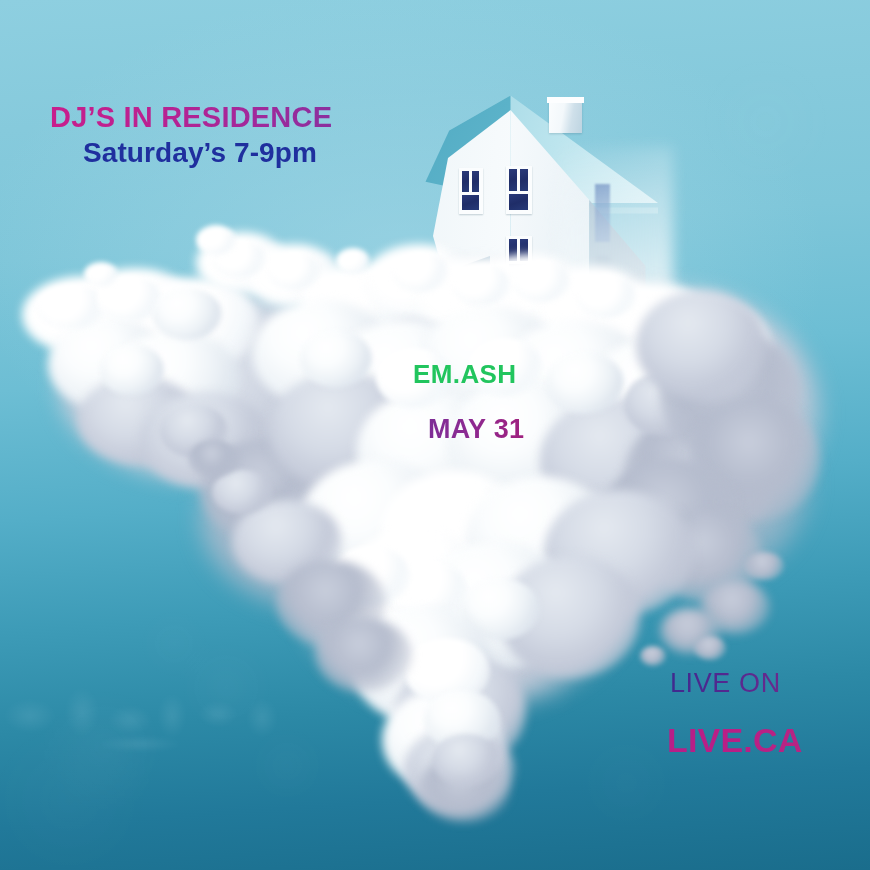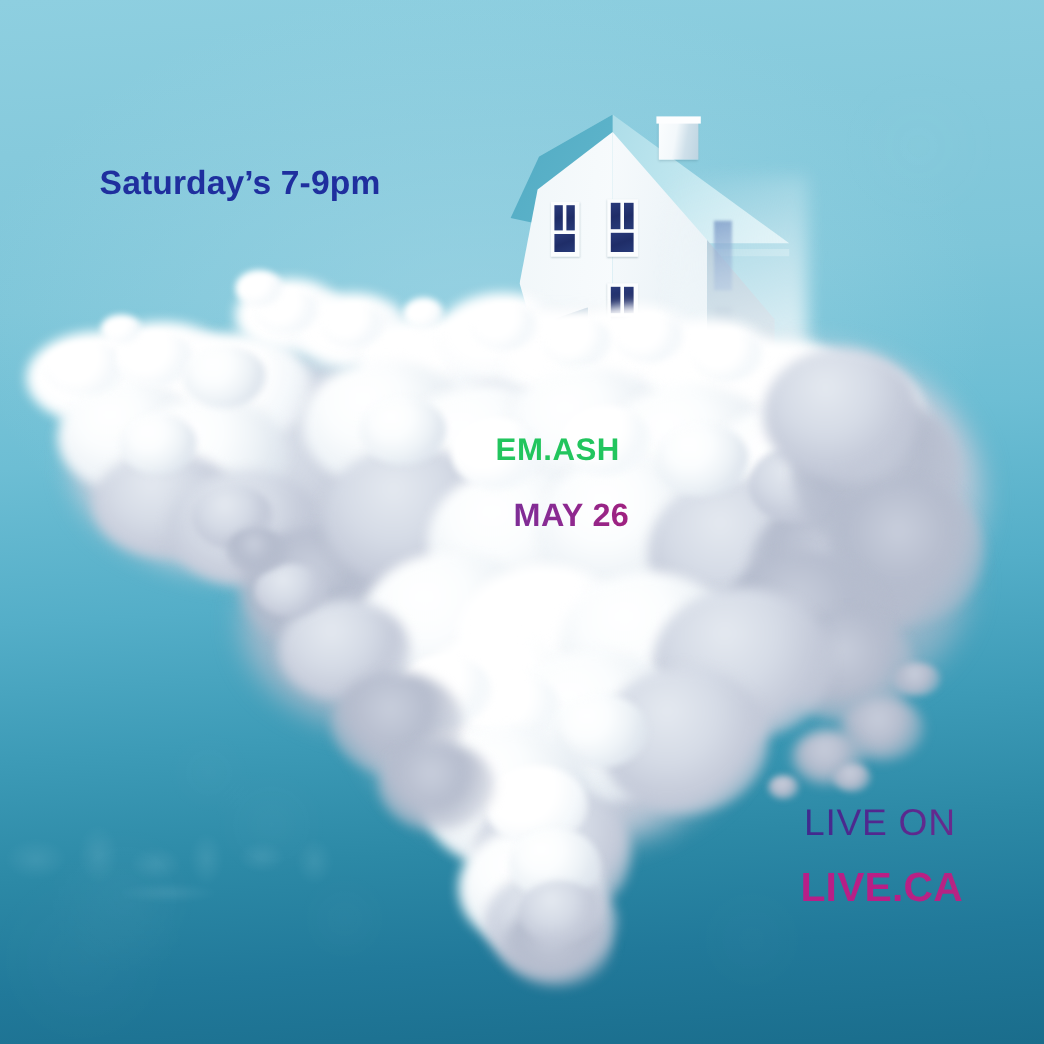--- a/index.html
+++ b/index.html
@@ -237,21 +237,21 @@
   .t-date {
     left: 428px; top: 414px;
     font-size: 27px; font-weight: bold;
     letter-spacing: .3px;
     background: linear-gradient(92deg, #7e2d96 0%, #8b2a92 40%, #a0217f 100%);
     -webkit-background-clip: text; background-clip: text;
     -webkit-text-fill-color: transparent; color: transparent;
   }
   .t-live {
     left: 670px; top: 668px;
-    font-size: 31px; font-weight: normal;
+    font-size: 27px; font-weight: normal;
     letter-spacing: .6px;
     background: linear-gradient(92deg, #3f2a8e 0%, #53288f 50%, #6a2b8d 100%);
     -webkit-background-clip: text; background-clip: text;
     -webkit-text-fill-color: transparent; color: transparent;
   }
   .t-url {
     left: 667px; top: 721px;
     font-size: 34px; font-weight: bold;
     letter-spacing: .2px;
     background: linear-gradient(92deg, #b71f88 0%, #b91f85 60%, #b62583 100%);
@@ -390,19 +390,20 @@
     <span class="puff fine dark" style="left:188px; top:440px; width:52px; height:38px;"></span>
 
     <span class="puff fine bright" style="left:196px; top:225px; width:40px; height:30px;"></span>
     <span class="puff fine bright" style="left:336px; top:248px; width:34px; height:26px;"></span>
     <span class="puff fine dark" style="left:744px; top:552px; width:40px; height:28px;"></span>
     <span class="puff fine dark" style="left:694px; top:636px; width:32px; height:24px;"></span>
     <span class="puff fine dark" style="left:640px; top:646px; width:26px; height:20px;"></span>
     <span class="puff fine bright" style="left:84px;  top:262px; width:34px; height:24px;"></span>
   </div>
 
+  <div class="txt t-title">DJ’S IN RESIDENCE</div>
   <div class="txt t-sub">Saturday’s 7-9pm</div>
   <div class="txt t-artist">EM.ASH</div>
-  <div class="txt t-date">MAY 26</div>
+  <div class="txt t-date">MAY 31</div>
   <div class="txt t-live">LIVE ON</div>
   <div class="txt t-url">LIVE.CA</div>
 
 </div>
 
 </body></html>

